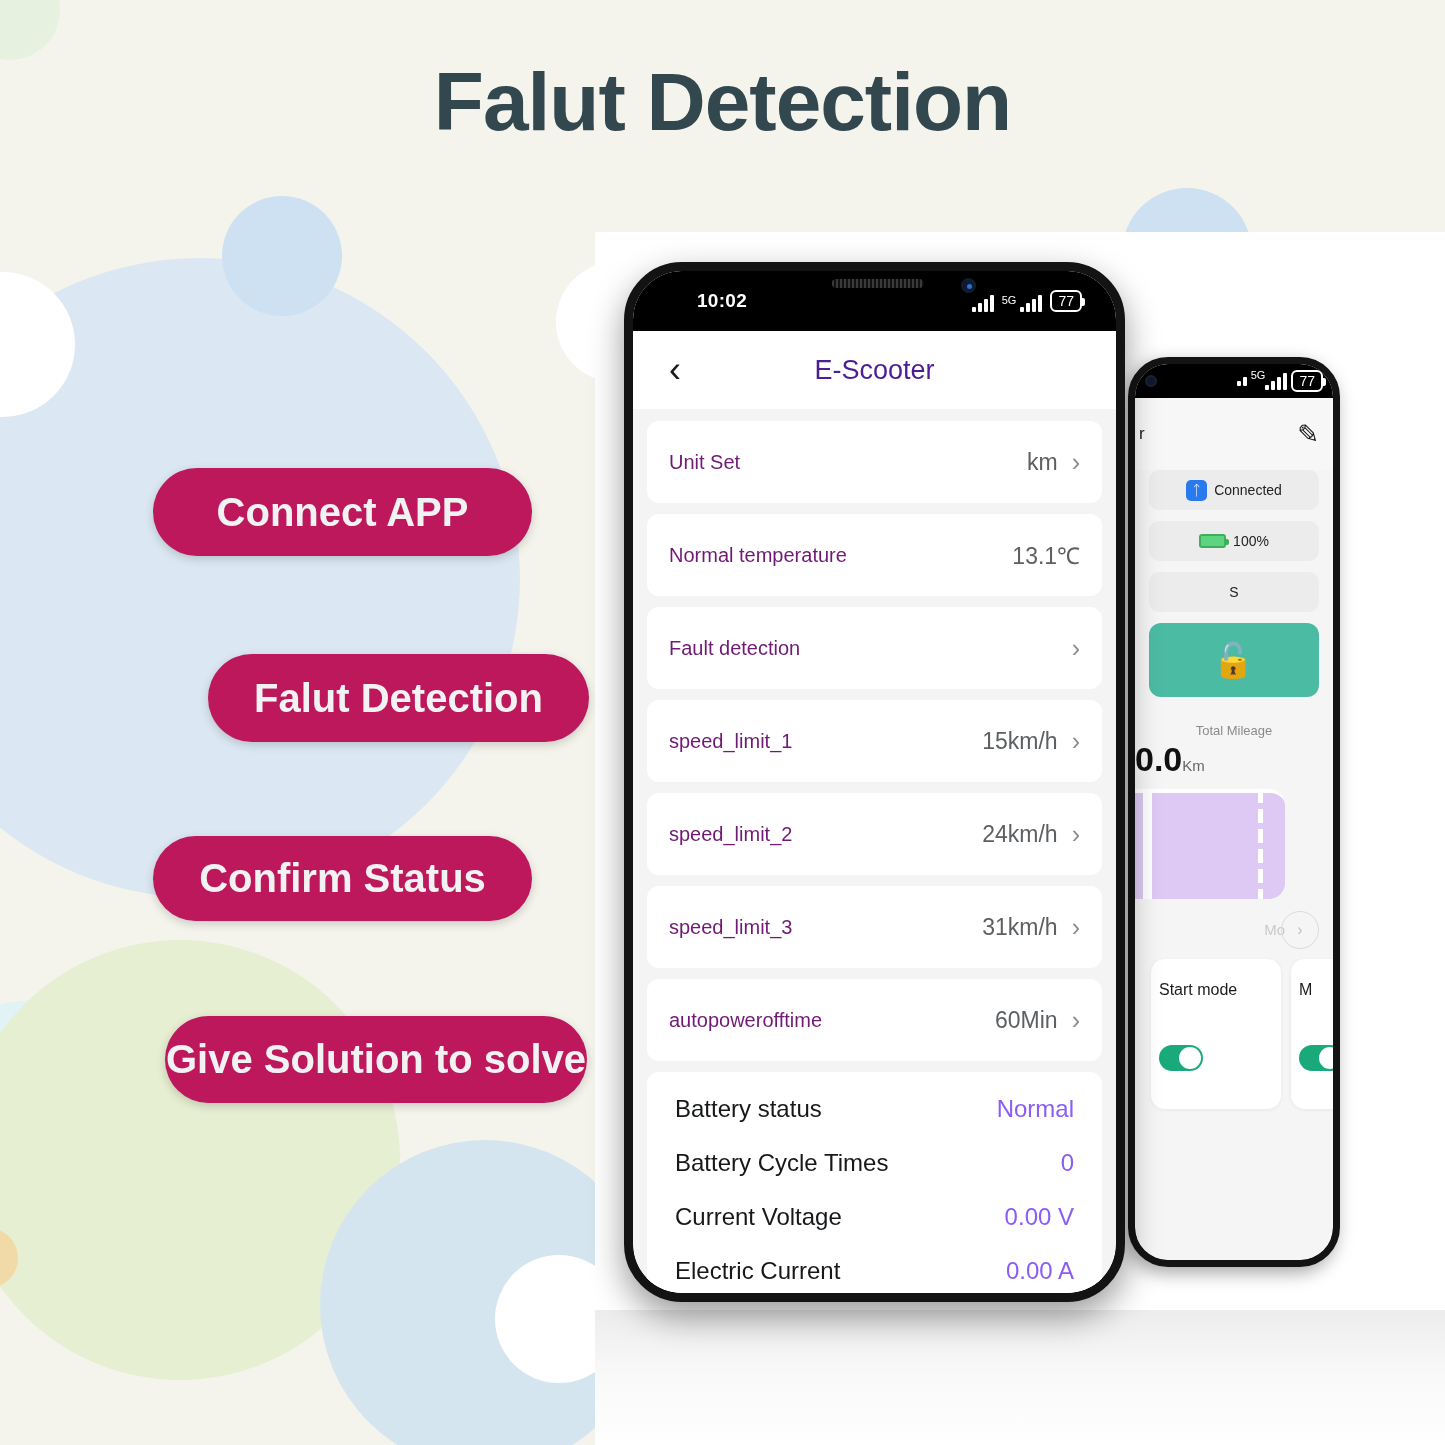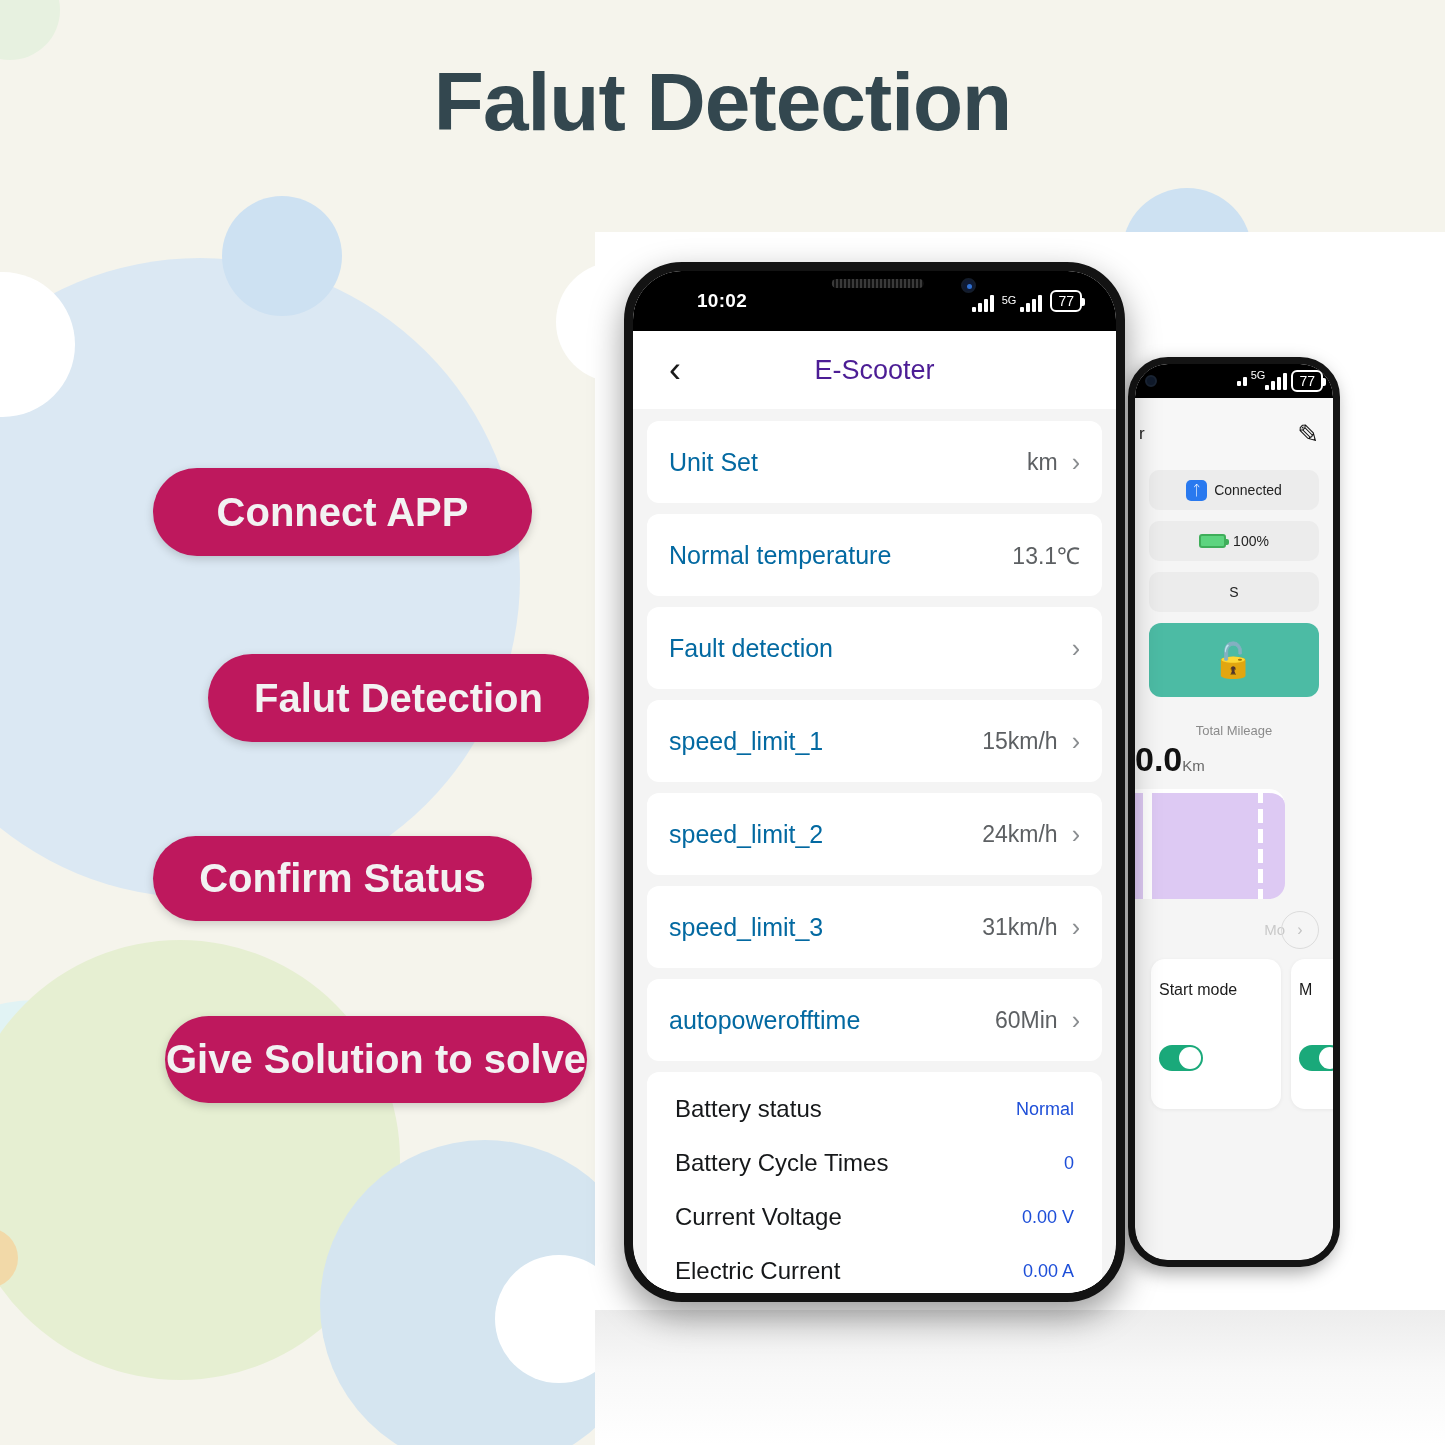--- a/index.html
+++ b/index.html
@@ -250,34 +250,34 @@
   .pf-title {
     width:100%; text-align:center; font-size: 27px; color:#4c1d95;
   }
   .pf-list { padding: 12px 14px 0; }
   .row {
     background:#fff; border-radius: 12px;
     height: 82px; margin-bottom: 11px;
     display:flex; align-items:center; justify-content:space-between;
     padding: 0 22px;
   }
-  .row-label { font-size: 25px; color:#0369a1; }
+  .row-label { font-size: 20px; color:#701a75; }
   .row-right { display:flex; align-items:center; gap: 14px; }
   .row-val { font-size: 23px; color:#5d6063; }
   .chev { font-size: 25px; color:#8b8e91; font-weight: 300; line-height:1; }
 
   .batt-card {
     background:#fff; border-radius: 12px; padding: 10px 28px 6px;
   }
   .batt-line {
     display:flex; align-items:center; justify-content:space-between;
     height: 54px;
   }
   .batt-line .l { font-size: 24px; color:#16181a; }
-  .batt-line .r { font-size: 18px; color:#1d4ed8; }
+  .batt-line .r { font-size: 24px; color:#8b5cf6; }
 </style>
 </head>
 <body>
 
 <div id="stage">
 
   <div class="circle c-topleft"></div>
   <div class="circle c-bigblue"></div>
   <div class="circle c-smallblue"></div>
   <div class="circle c-topright"></div>

